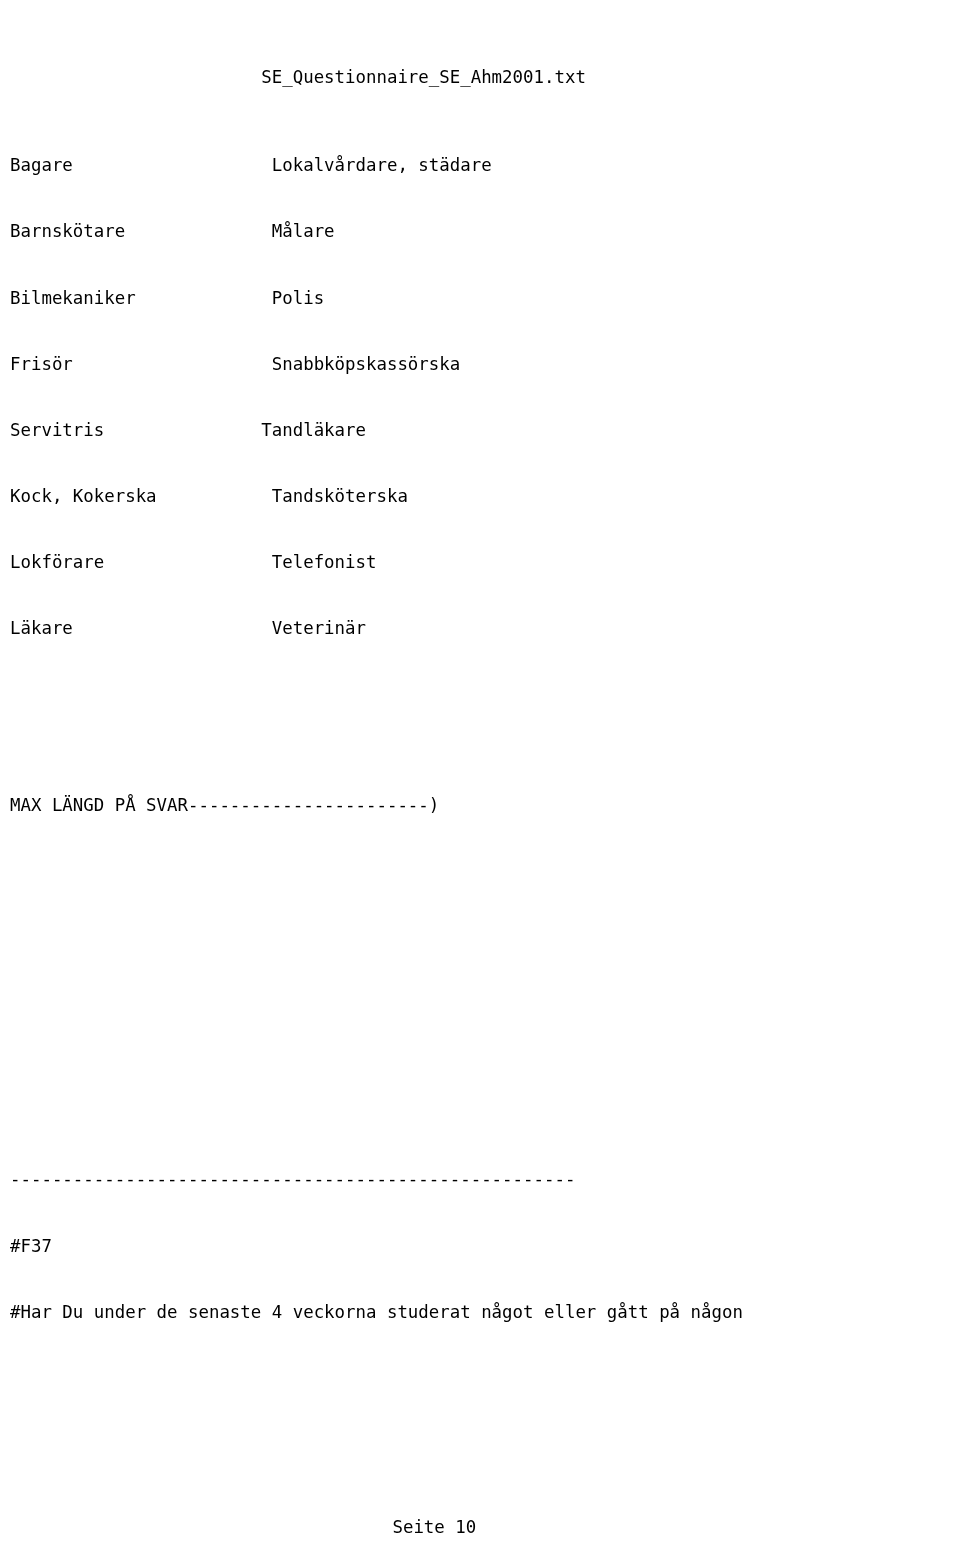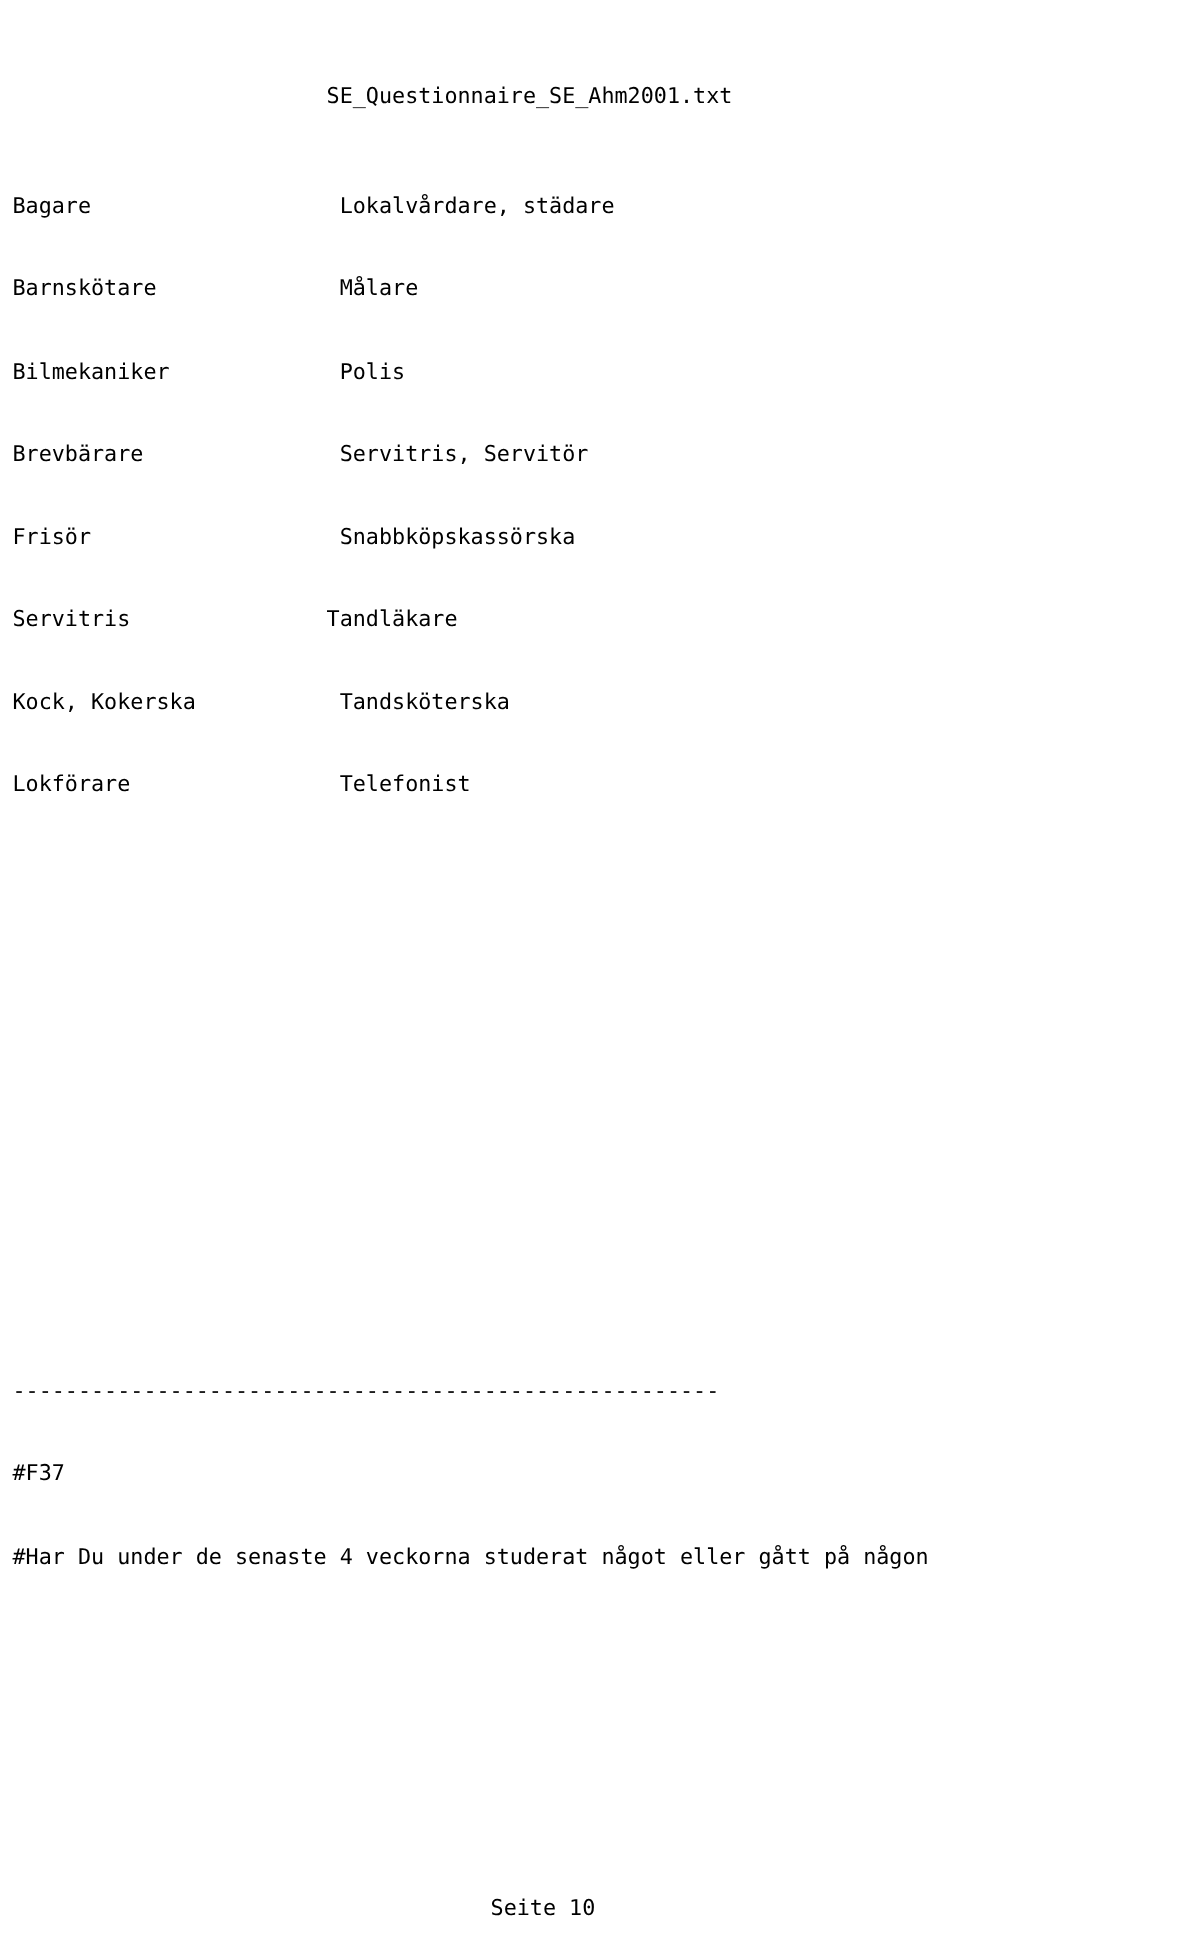--- a/index.html
+++ b/index.html
@@ -58,28 +58,29 @@
 
 <div class="page">
 
   <div class="textflow">
 
     <span class="line">                        SE_Questionnaire_SE_Ahm2001.txt</span>
 
     <span class="line">Bagare                   Lokalvårdare, städare</span>
     <span class="line">Barnskötare              Målare</span>
     <span class="line">Bilmekaniker             Polis</span>
-    <span class="line">Brevbärare               Servitris, Servitör</span>
     <span class="line">Frisör                   Snabbköpskassörska</span>
     <span class="line">Servitris               Tandläkare</span>
     <span class="line">Kock, Kokerska           Tandsköterska</span>
     <span class="line">Lokförare                Telefonist</span>
+    <span class="line">Läkare                   Veterinär</span>
 
     <span class="blank"></span>
 
+    <span class="line">MAX LÄNGD PÅ SVAR-----------------------)</span>
 
     <span class="blank"></span>
     <span class="blank"></span>
     <span class="blank"></span>
     <span class="blank"></span>
 
     <span class="line">------------------------------------------------------</span>
     <span class="line">#F37</span>
     <span class="line">#Har Du under de senaste 4 veckorna studerat något eller gått på någon</span>
     

